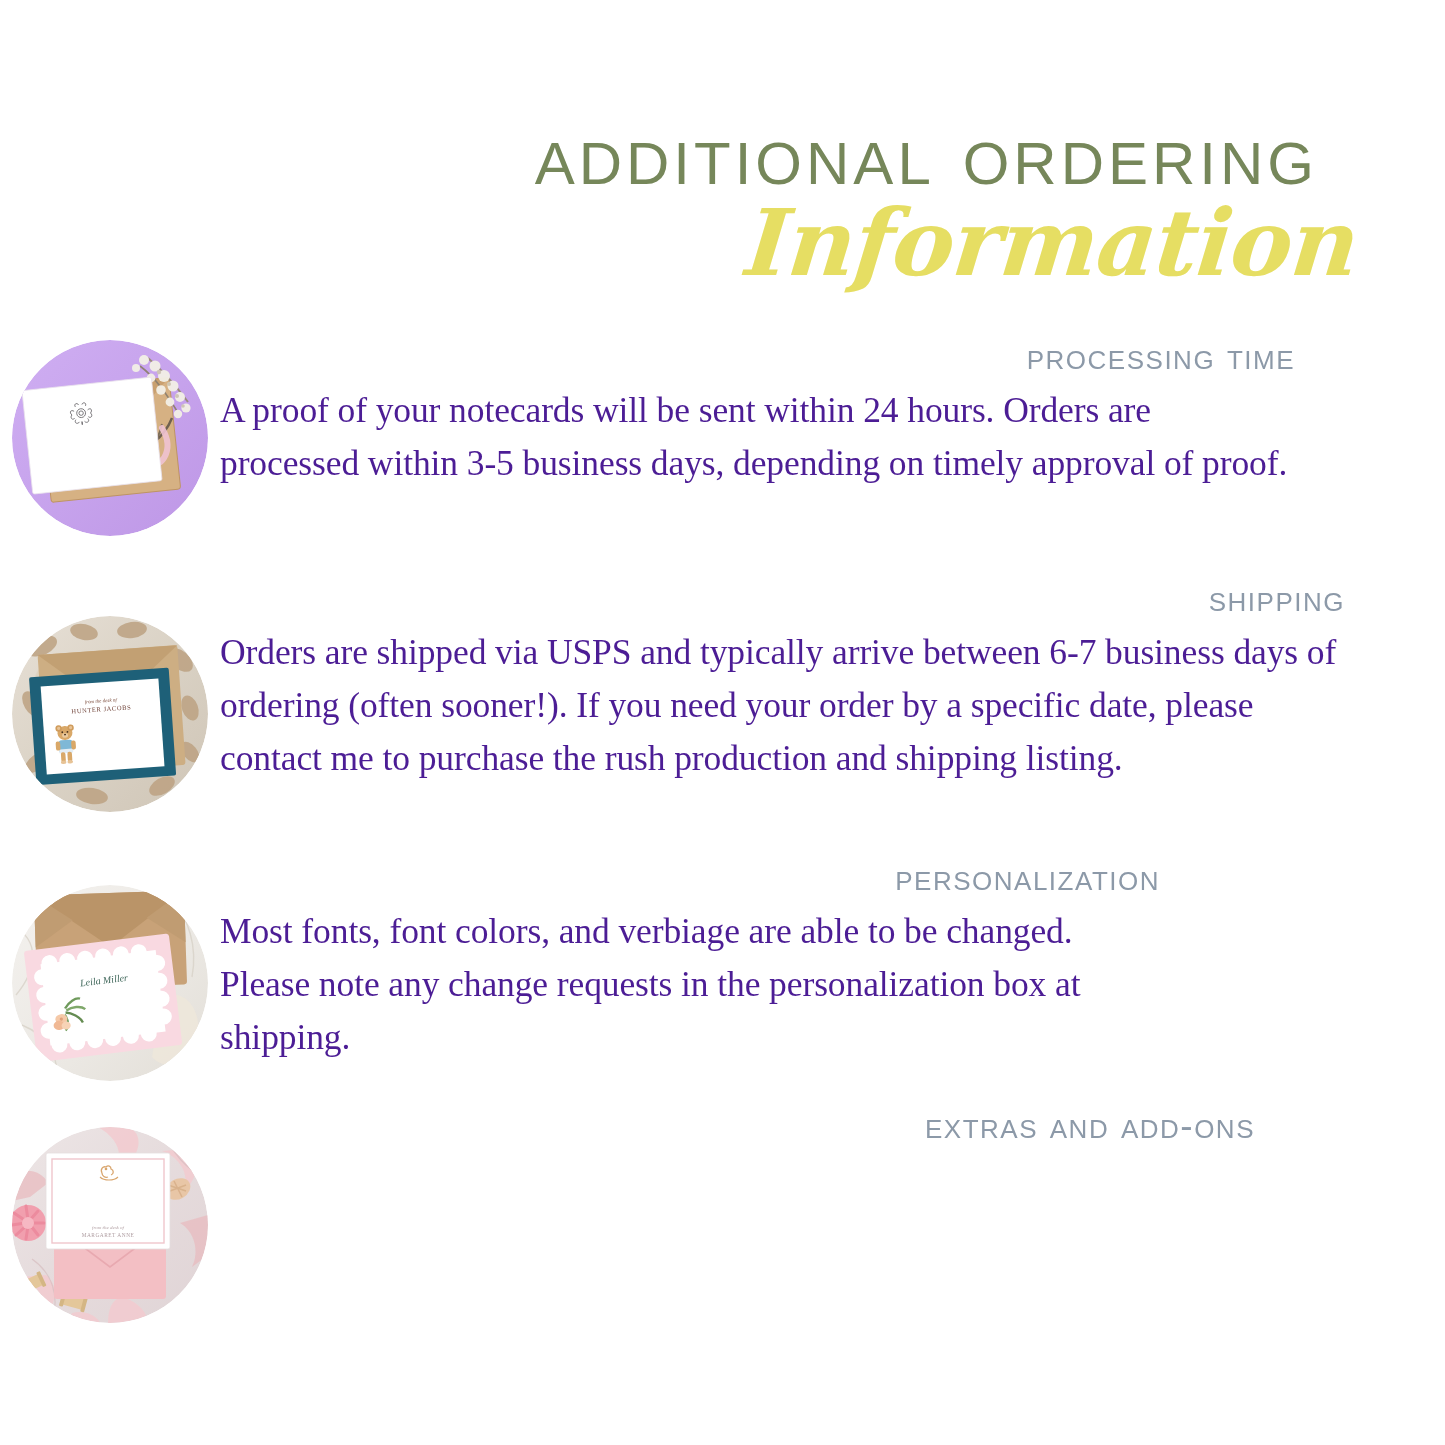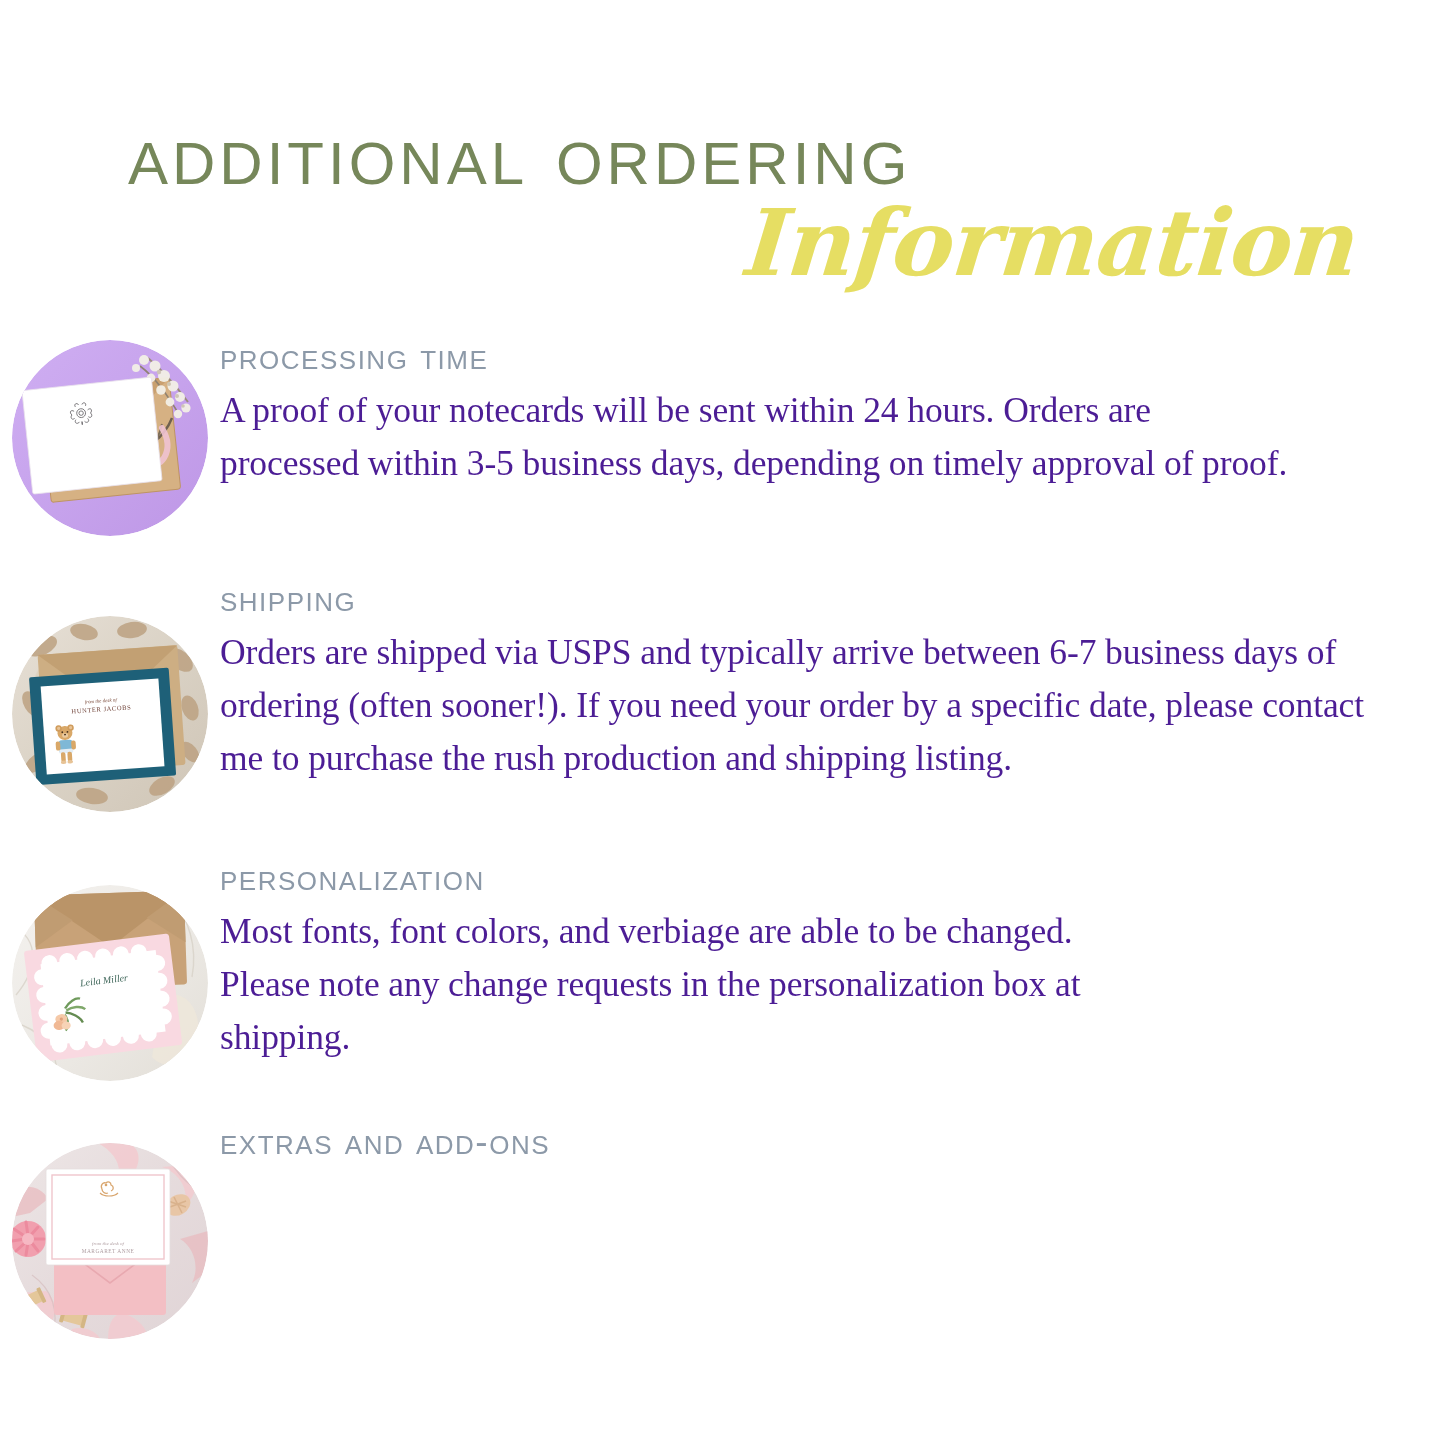--- a/index.html
+++ b/index.html
@@ -27,21 +27,21 @@
     left: 0;
     top: 108px;
     width: 1445px;
     height: 190px;
   }
   .title-main {
     position: absolute;
     left: 128px;
     top: 0px;
     width: 1190px;
-    text-align: left;
+    text-align: right;
     color: #76875A;
     font-family: "Liberation Sans", sans-serif;
     font-size: 86px;
     line-height: 92px;
     font-weight: 400;
     letter-spacing: 4px;
     font-variant: small-caps;
     text-transform: lowercase;
     white-space: nowrap;
   }
@@ -98,38 +98,39 @@
   .sec-heading {
     color: #8C99A8;
     font-family: "Liberation Sans", sans-serif;
     font-size: 37px;
     line-height: 42px;
     letter-spacing: 1.5px;
     font-variant: small-caps;
     text-transform: lowercase;
     font-weight: 400;
     margin: 0 0 6px 0;
+    text-align: right;
   }
   .sec-body {
     color: #4c1d95;
     font-family: "Liberation Serif", serif;
     font-size: 35.5px;
     line-height: 53px;
     margin: 0;
     letter-spacing: -0.1px;
   }
 
   
   .s-processing   { margin-top: 0px;  }
   .s-shipping     { margin-top: 42px; }
   .s-personal     { margin-top: 45px; }
-  .s-extras       { margin-top: 40px; }
+  .s-extras       { margin-top: 24px; }
 
   .s-processing .copy { padding-right: 150px; }
-  .s-shipping   .copy { padding-right: 76px; }
+  .s-shipping   .copy { padding-right: 100px; }
   .s-personal   .copy { padding-right: 285px; }
   .s-extras     .copy { padding-right: 190px; }
 
   .s-shipping .thumb-wrap { padding-top: 38px; }
   .s-personal .thumb-wrap { padding-top: 28px; }
   .s-extras   .thumb-wrap { padding-top: 22px; }
 </style>
 </head>
 <body>
 

